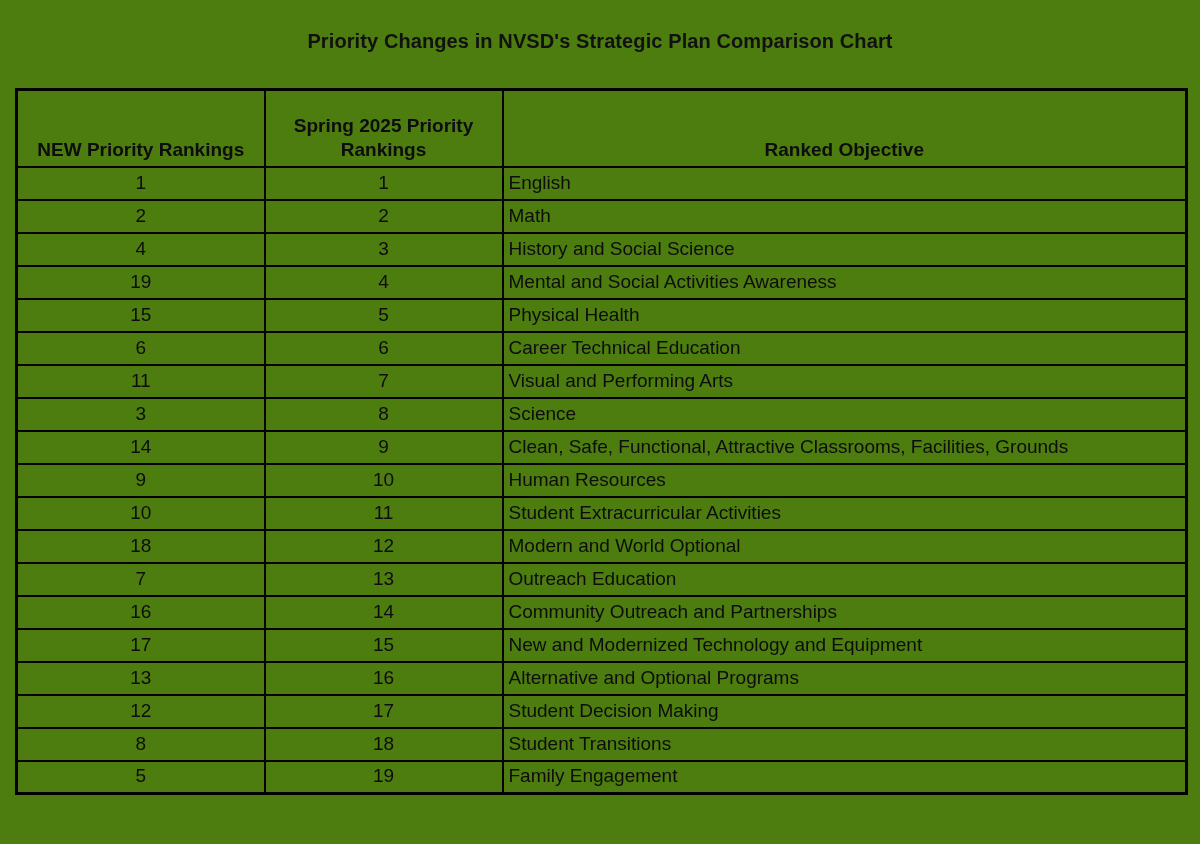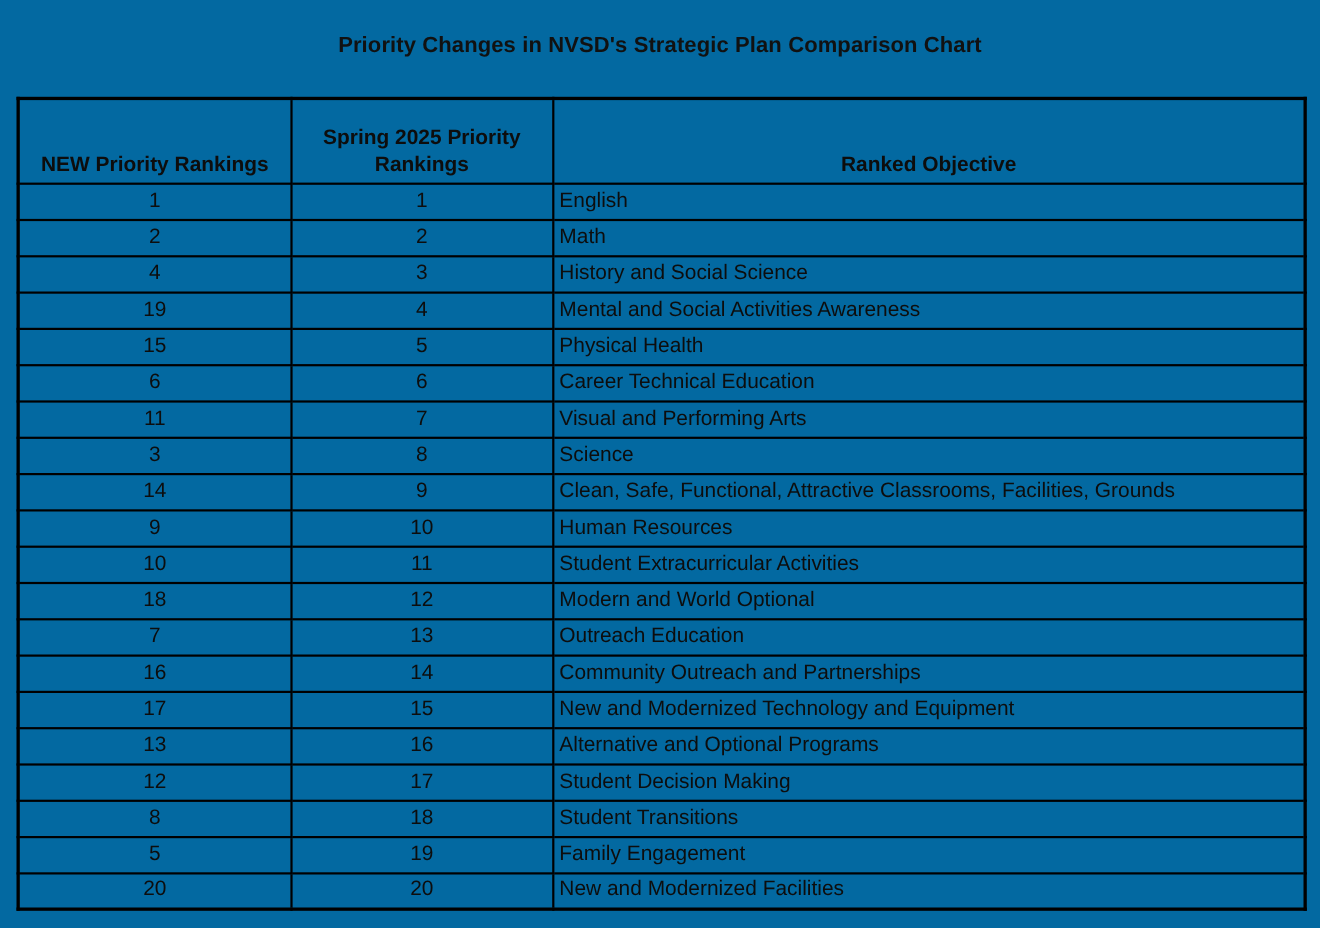--- a/index.html
+++ b/index.html
@@ -4,21 +4,21 @@
 <style>
   html, body {
     margin: 0;
     padding: 0;
     background: #ffffff;
   }
   .page {
     position: relative;
     width: 1200px;
     height: 844px;
-    background: #0369a1;
+    background: #4d7c0f;
     font-family: "Liberation Sans", sans-serif;
     color: #111111;
     overflow: hidden;
   }
   .title {
     position: absolute;
     top: 30px;
     left: 0;
     width: 100%;
     text-align: center;
@@ -182,21 +182,16 @@
         <tr>
           <td class="num">8</td>
           <td class="num">18</td>
           <td class="obj">Student Transitions</td>
         </tr>
         <tr>
           <td class="num">5</td>
           <td class="num">19</td>
           <td class="obj">Family Engagement</td>
         </tr>
-        <tr>
-          <td class="num">20</td>
-          <td class="num">20</td>
-          <td class="obj">New and Modernized Facilities</td>
-        </tr>
       </tbody>
   </table>
 
 </div>
 
 </body></html>

